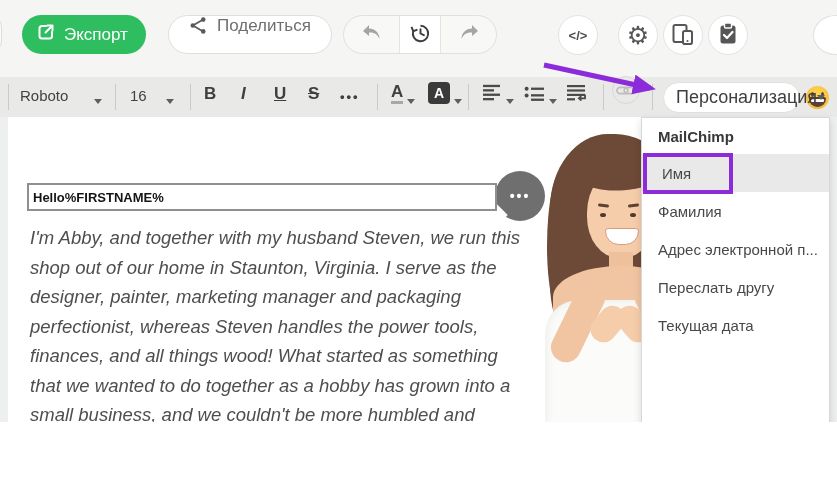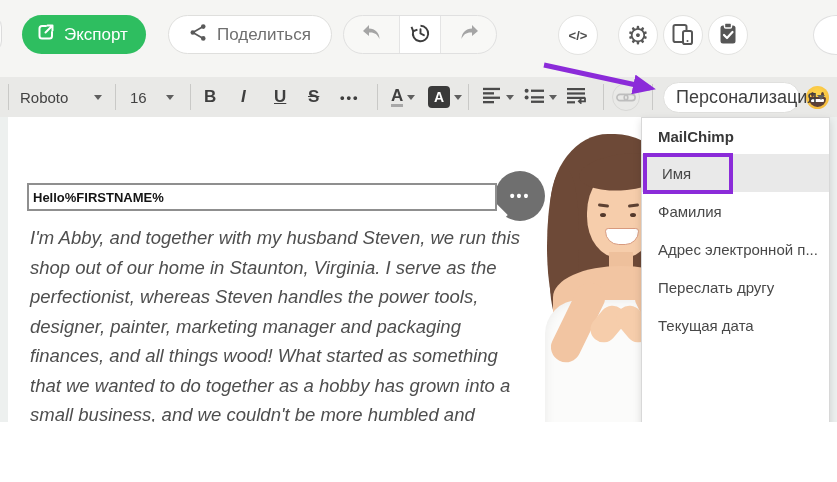--- a/index.html
+++ b/index.html
@@ -9,36 +9,36 @@
 
   
   .topbar { position:absolute; left:0; top:0; width:837px; height:77px; background:#f5f5f3; }
   .cut-sliver { position:absolute; left:-17px; top:15px; width:19px; height:38px;
     background:#fbfbfa; border:1px solid #dcdcdc; border-radius:0 12px 12px 0; }
   .btn-export { position:absolute; left:22px; top:15px; height:39px; padding:0 18px 0 14px;
     border-radius:20px; background:#2ebe60; border:none; display:flex; align-items:center;
     gap:8px; color:#fff; font-size:17px; cursor:pointer; }
   .btn-share { position:absolute; left:168px; top:15px; height:39px; padding:0 20px;
     border-radius:20px; background:#fff; border:1px solid #dfdfdd; display:flex;
-    align-items:center; gap:9px; color:#6f6f6f; font-size:17px; cursor:pointer; }
+    align-items:flex-start; gap:9px; color:#6f6f6f; font-size:17px; cursor:pointer; }
   .history-group { position:absolute; left:343px; top:15px; width:154px; height:39px;
     background:#f8f8f6; border:1px solid #e0e0e0; border-radius:20px; display:flex; overflow:hidden; }
   .seg { flex:1; display:flex; align-items:center; justify-content:center; border:none; background:transparent; cursor:pointer; }
   .seg.mid { background:#fff; border-left:1px solid #e4e4e4; border-right:1px solid #e4e4e4; flex:0 0 42px; }
   .circ { position:absolute; top:15px; width:40px; height:40px; border-radius:50%;
     background:#fff; border:1px solid #e3e3e1; display:flex; align-items:center;
     justify-content:center; cursor:pointer; }
   .code-glyph { font-size:13px; font-weight:bold; color:#4f4f4f; }
   .gear-glyph { font-size:25px; color:#575757; line-height:1; }
   .cut-circle { position:absolute; left:813px; top:15px; width:46px; height:40px;
     border-radius:50%; background:#fff; border:1px solid #e0e0e0; }
 
   
   .fmtbar { position:absolute; left:0; top:77px; width:837px; height:40px; background:#e9e9e7; }
-  .t2 { position:absolute; top:77px; height:40px; display:flex; align-items:center; gap:4px;
+  .t2 { position:absolute; top:64px; height:40px; display:flex; align-items:flex-end; gap:4px;
     border:none; background:transparent; cursor:pointer; color:#3f3f3f; }
   .vsep { position:absolute; top:84px; width:1px; height:26px; background:#c9c9c7; }
   .chev { width:0; height:0; border-left:4px solid transparent; border-right:4px solid transparent;
     border-top:5px solid #5f5f5f; display:inline-block; }
   .fontname { font-size:15px; color:#424242; }
   .fmt-letter { font-size:17px; color:#3f3f3f; }
   .a-color { font-size:17px; font-weight:bold; color:#3f3f3f; border-bottom:3px solid #a8a8a8; line-height:1.05; }
   .a-box { width:22px; height:22px; background:#3a3a3a; border-radius:4px; color:#fff;
     font-size:14px; font-weight:bold; display:flex; align-items:center; justify-content:center; }
   .dots { font-size:13px; font-weight:bold; letter-spacing:2px; color:#3f3f3f; }
@@ -325,22 +325,22 @@
   </div>
 
   <div class="headline-box">Hello%FIRSTNAME%</div>
   <button class="more-bubble">
     <span>•••</span>
   </button>
 
   <div class="paragraph">
     <span>I'm Abby, and together with my husband Steven, we run this</span>
     <span>shop out of our home in Staunton, Virginia. I serve as the</span>
+    <span>designer, painter, marketing manager and packaging</span>
     <span>perfectionist, whereas Steven handles the power tools,</span>
-    <span>designer, painter, marketing manager and packaging</span>
     <span>finances, and all things wood! What started as something</span>
     <span>that we wanted to do together as a hobby has grown into a</span>
     <span>small business, and we couldn't be more humbled and</span>
     <span>excited!</span>
   </div>
 
   <div class="dropdown">
     <div class="dd-header">MailChimp</div>
     <button class="dd-item highlighted">Имя</button>
     <button class="dd-item">Фамилия</button>

